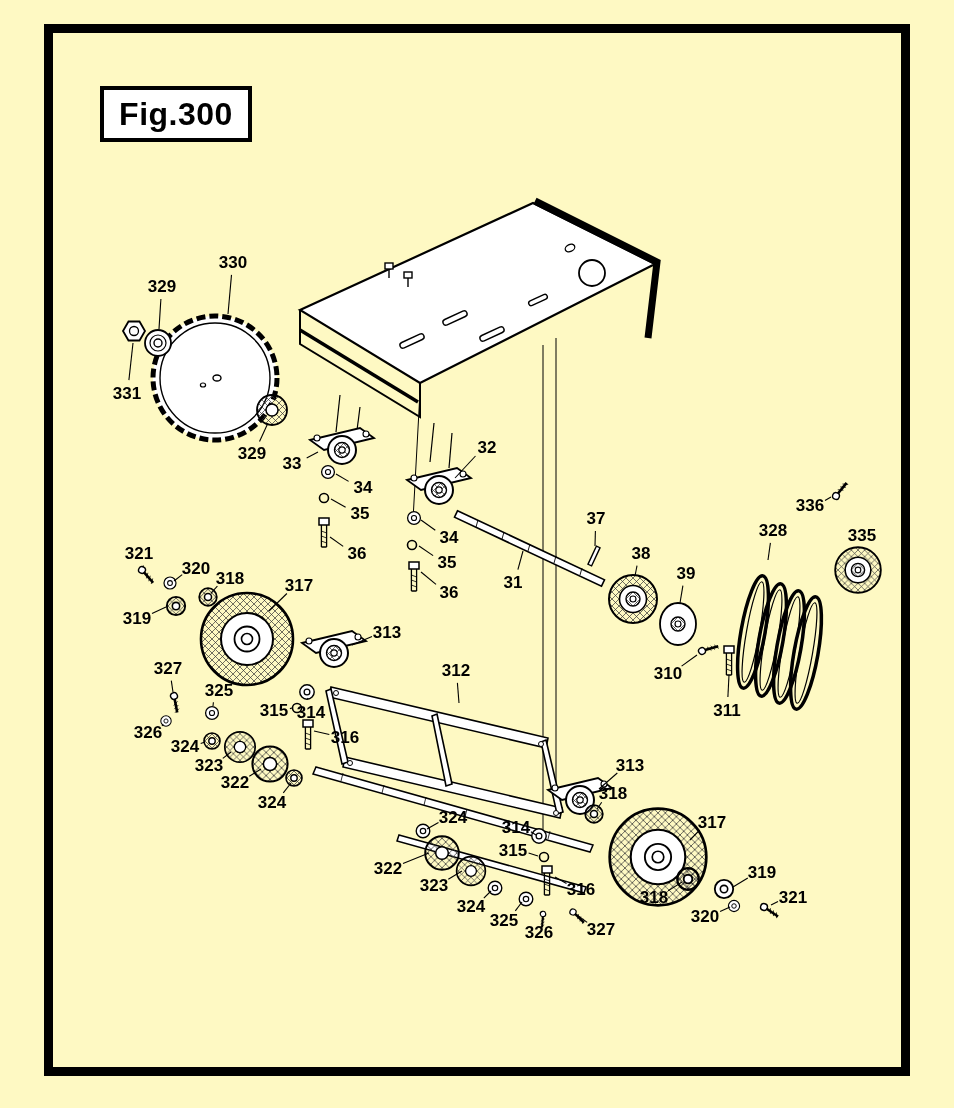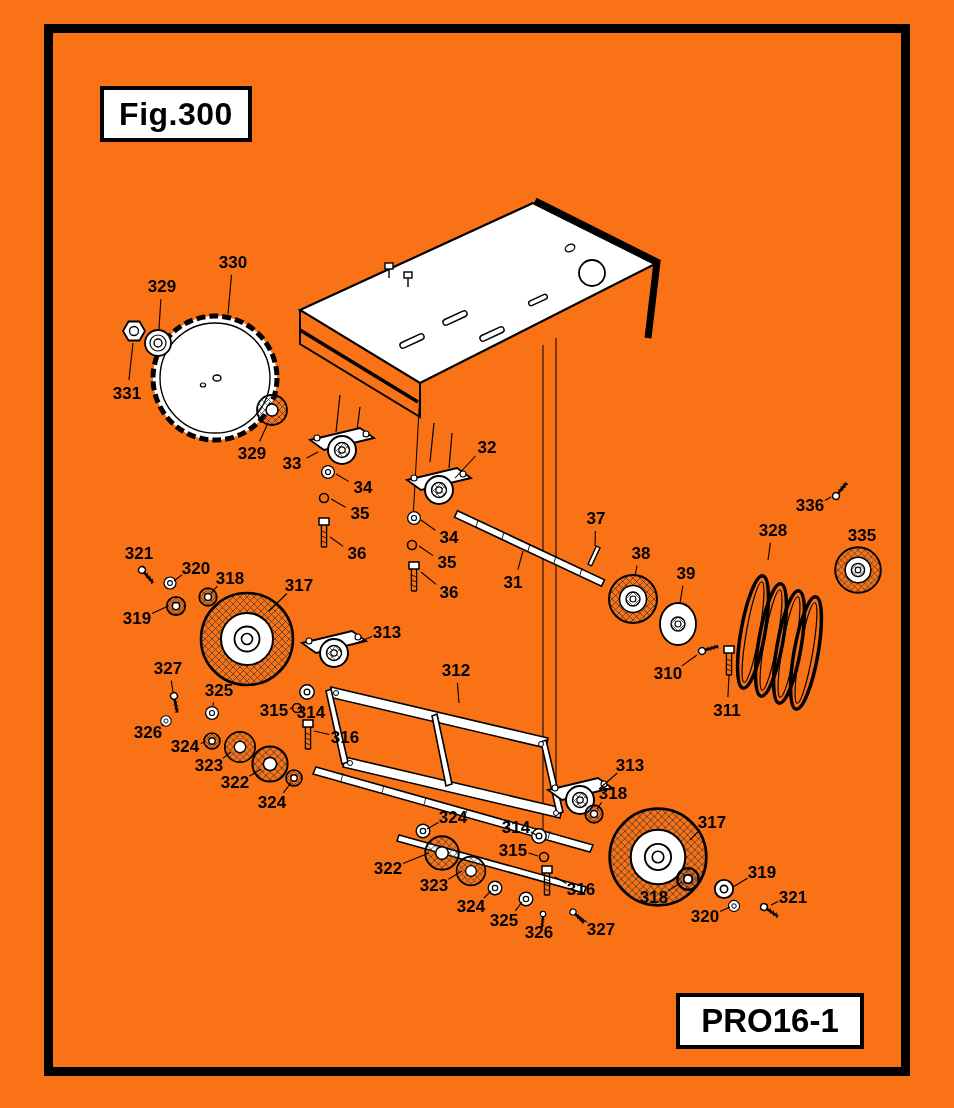--- a/index.html
+++ b/index.html
@@ -1,16 +1,16 @@
 <!DOCTYPE html>
 <html><head>
 <meta charset="utf-8">
 <style>
   html,body{margin:0;padding:0;background:#fff;}
-  .page{position:relative;width:954px;height:1108px;background:#f97316;overflow:hidden;
+  .page{position:relative;width:954px;height:1108px;background:#fef9c3;overflow:hidden;
         font-family:"Liberation Sans",sans-serif;color:#000;}
   .outer-frame{position:absolute;left:44px;top:24px;width:866px;height:1052px;
         border:9px solid #000;box-sizing:border-box;}
   .fig-box{position:absolute;left:100px;top:86px;width:152px;height:56px;border:4px solid #000;
         box-sizing:border-box;display:flex;align-items:center;justify-content:center;
         font-weight:bold;font-size:32px;letter-spacing:.5px;background:#fff;z-index:3;}
   .model-box{position:absolute;left:676px;top:993px;width:188px;height:56px;border:4px solid #000;
         box-sizing:border-box;display:flex;align-items:center;justify-content:center;
         font-weight:bold;font-size:33px;background:#fff;z-index:3;}
   svg#diagram{position:absolute;left:0;top:0;z-index:2;}
@@ -21,23 +21,20 @@
 </head>
 <body>
 
 <div class="page">
   <div class="outer-frame"></div>
 
   <div class="fig-box">
     <span>Fig.300</span>
   </div>
 
-  <div class="model-box">
-    <span>PRO16-1</span>
-  </div>
 
   <svg id="diagram" width="954" height="1108" viewBox="0 0 954 1108">
     <defs>
       <pattern id="xh" width="7" height="7" patternUnits="userSpaceOnUse">
         <path d="M0 0L7 7M7 0L0 7" stroke="#333" stroke-width="0.7" fill="none"></path>
       </pattern>
       <g id="washer">
         <circle r="8" fill="#fff" stroke="#000" stroke-width="1.6"></circle>
         <circle r="3.2" fill="#fff" stroke="#000" stroke-width="1.4"></circle>
       </g>

